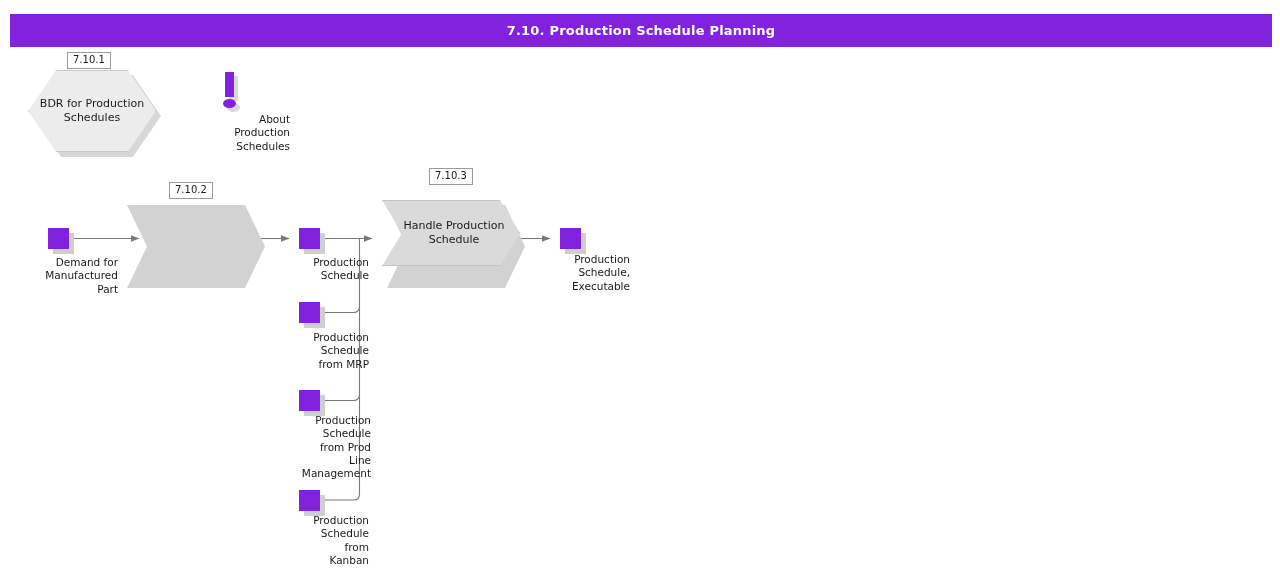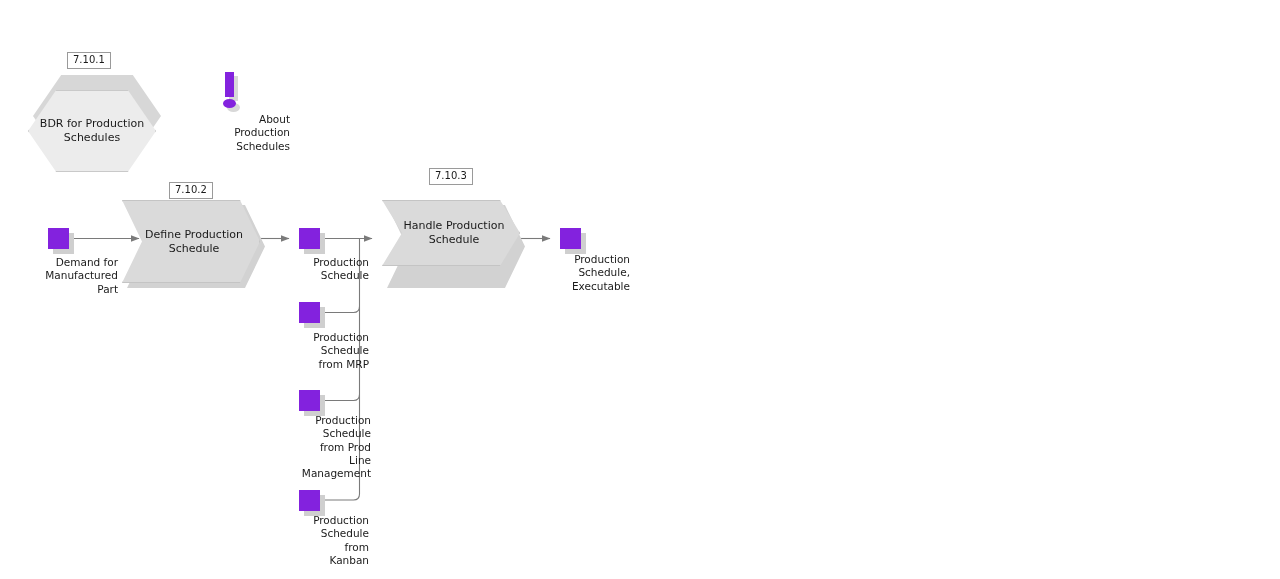--- a/index.html
+++ b/index.html
@@ -64,21 +64,20 @@
     height: 82px;
     background: #ececec;
     border: 1px solid #c9c9c9;
     box-sizing: border-box;
     -webkit-clip-path: polygon(22% 0%, 78% 0%, 100% 50%, 78% 100%, 22% 100%, 0% 50%);
     clip-path: polygon(22% 0%, 78% 0%, 100% 50%, 78% 100%, 22% 100%, 0% 50%);
     display: flex;
     align-items: center;
     justify-content: center;
     text-align: center;
-    margin-top: 20px;
   }
   .hexagon-shadow {
     position: absolute;
     width: 128px;
     height: 82px;
     background: #d7d7d7;
     -webkit-clip-path: polygon(22% 0%, 78% 0%, 100% 50%, 78% 100%, 22% 100%, 0% 50%);
     clip-path: polygon(22% 0%, 78% 0%, 100% 50%, 78% 100%, 22% 100%, 0% 50%);
   }
   .hexagon .hex-label {
@@ -175,20 +174,23 @@
     width: 1280px;
     height: 579px;
     overflow: visible;
   }
 </style>
 </head>
 <body>
 
 <div id="canvas">
 
+  <div class="title-bar">
+    <span class="title-text">7.10. Production Schedule Planning</span>
+  </div>
 
   <svg class="edges" xmlns="http://www.w3.org/2000/svg">
     <defs>
       <marker id="arrowhead" markerWidth="9" markerHeight="7" refX="8.5" refY="3.5" orient="auto" markerUnits="userSpaceOnUse">
         <path d="M0,0 L9,3.5 L0,7 Z" fill="#7a7a7a"></path>
       </marker>
     </defs>
 
     <path d="M70,238.5 L139,238.5" fill="none" stroke="#7a7a7a" stroke-width="1.1" marker-end="url(#arrowhead)"></path>
 
@@ -221,25 +223,20 @@
 Schedules</div>
 
   <div class="dataobj-shadow" style="left:53px; top:233px;"></div>
   <div class="dataobj" style="left:48px; top:228px;"></div>
   <div class="caption" style="left:-2px; top:256px; width:120px;">Demand for
 Manufactured
 Part</div>
 
   <div class="badge" style="left:169px; top:182px;">7.10.2</div>
   <div class="chevron-shadow" style="left:127px; top:205px; width:138px; height:83px;"></div>
-  <div class="chevron" style="left:122px; top:200px; width:138px; height:83px;">
-    <span class="chev-label">Define
-Production
-Schedule</span>
-  </div>
 
   <div class="dataobj-shadow" style="left:304px; top:233px;"></div>
   <div class="dataobj" style="left:299px; top:228px;"></div>
   <div class="caption" style="left:249px; top:256px; width:120px;">Production
 Schedule</div>
 
   <div class="badge" style="left:429px; top:168px;">7.10.3</div>
   <div class="chevron-shadow" style="left:387px; top:205px; width:138px; height:83px;"></div>
   <div class="chevron" style="left:382px; top:200px; width:138px; height:66px;">
     <span class="chev-label">Handle

